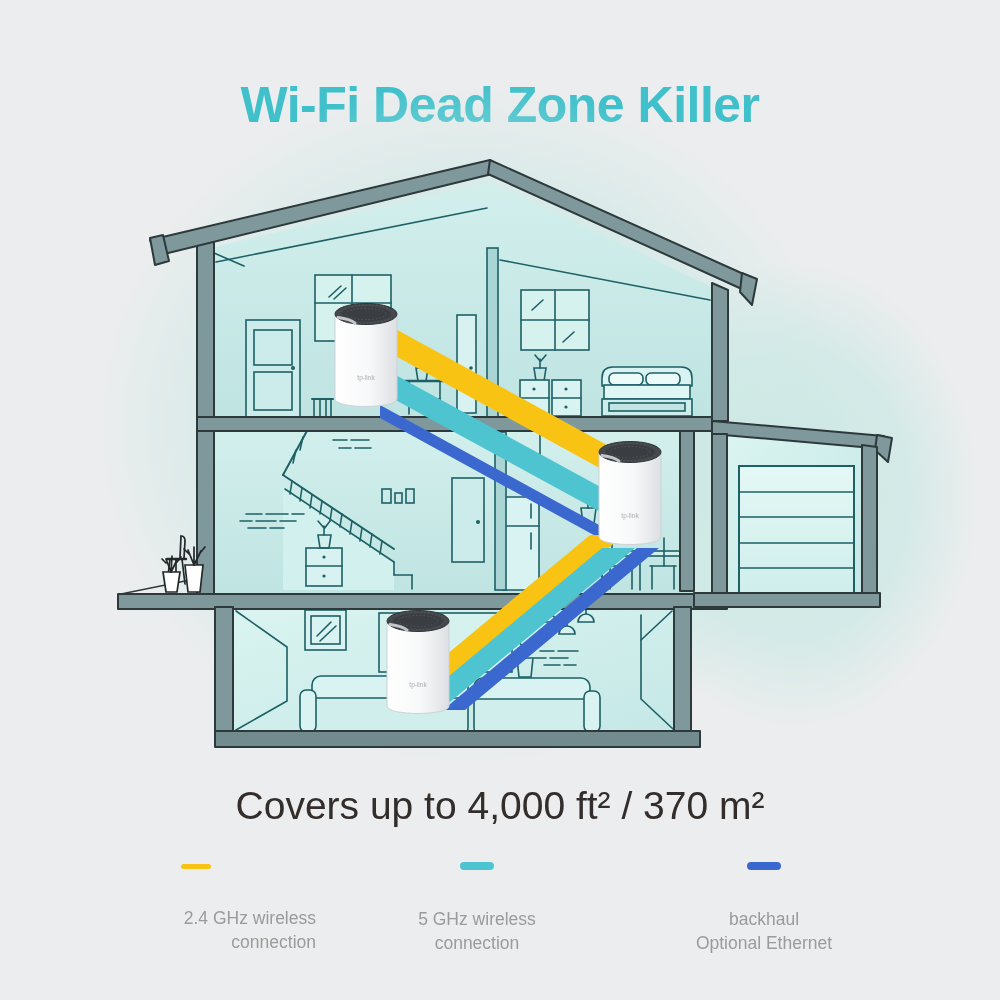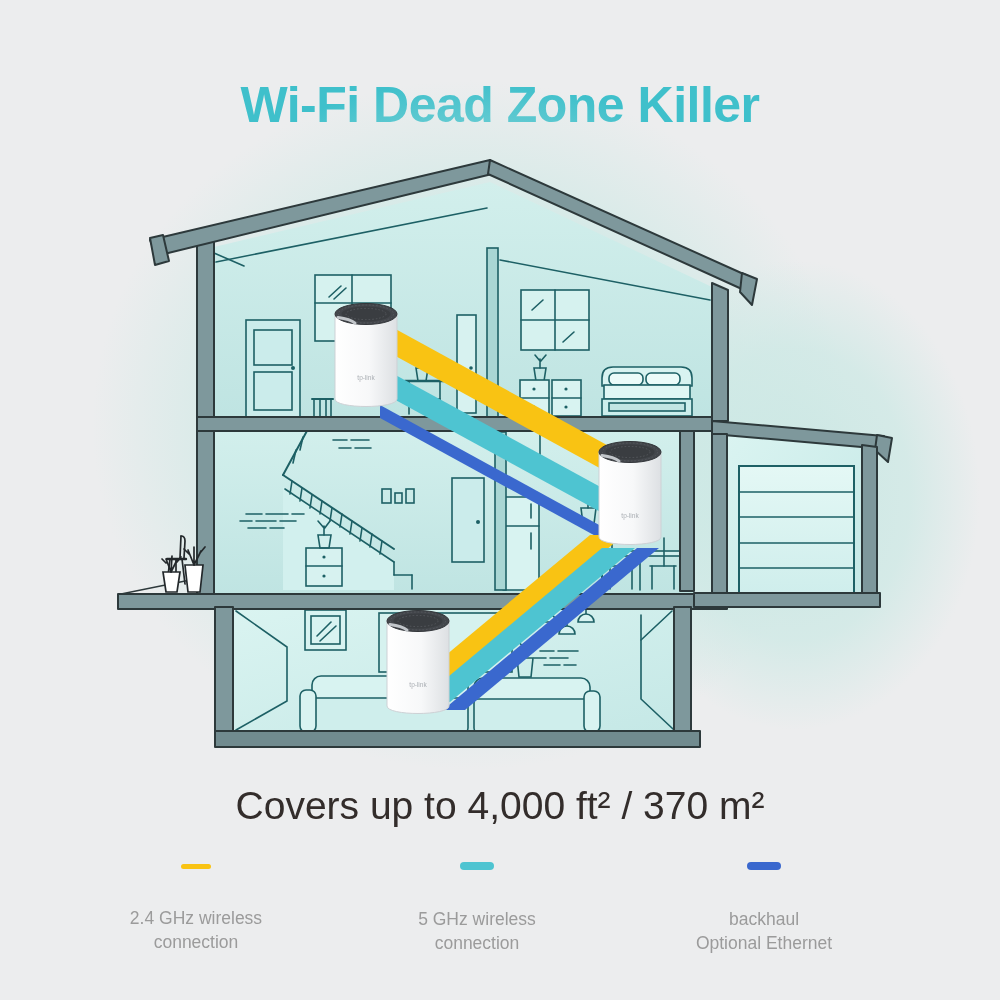--- a/index.html
+++ b/index.html
@@ -15,21 +15,21 @@
   }
   .house-svg{position:absolute;left:0;top:0;width:1000px;height:1000px;}
   .coverage{
     position:absolute;left:0;top:784px;width:1000px;
     text-align:center;font-size:39px;font-weight:400;color:#332d2b;
   }
   .legend-item{position:absolute;top:862px;width:240px;text-align:center;}
   .legend-item .dash{width:34px;height:8px;border-radius:4px;margin:0 auto;}
   .legend-item:nth-of-type(3) .dash{width:30px;height:5px;margin-top:2px;}
   .legend-label{margin-top:37px;font-size:17.5px;line-height:24px;color:#9b9b9b;}
-  .li-1{left:76px;}
+  .li-1{left:76px;text-align:right;}
   .li-2{left:357px;text-align:center;}
   .li-3{left:644px;}
   .deco-logo{font-size:6.5px;fill:#a9aeb3;text-anchor:middle;font-family:"Liberation Sans",sans-serif;}
 </style>
 </head>
 <body>
 
 <div class="stage">
 
   <div class="title">Wi-Fi Dead Zone Killer</div>

